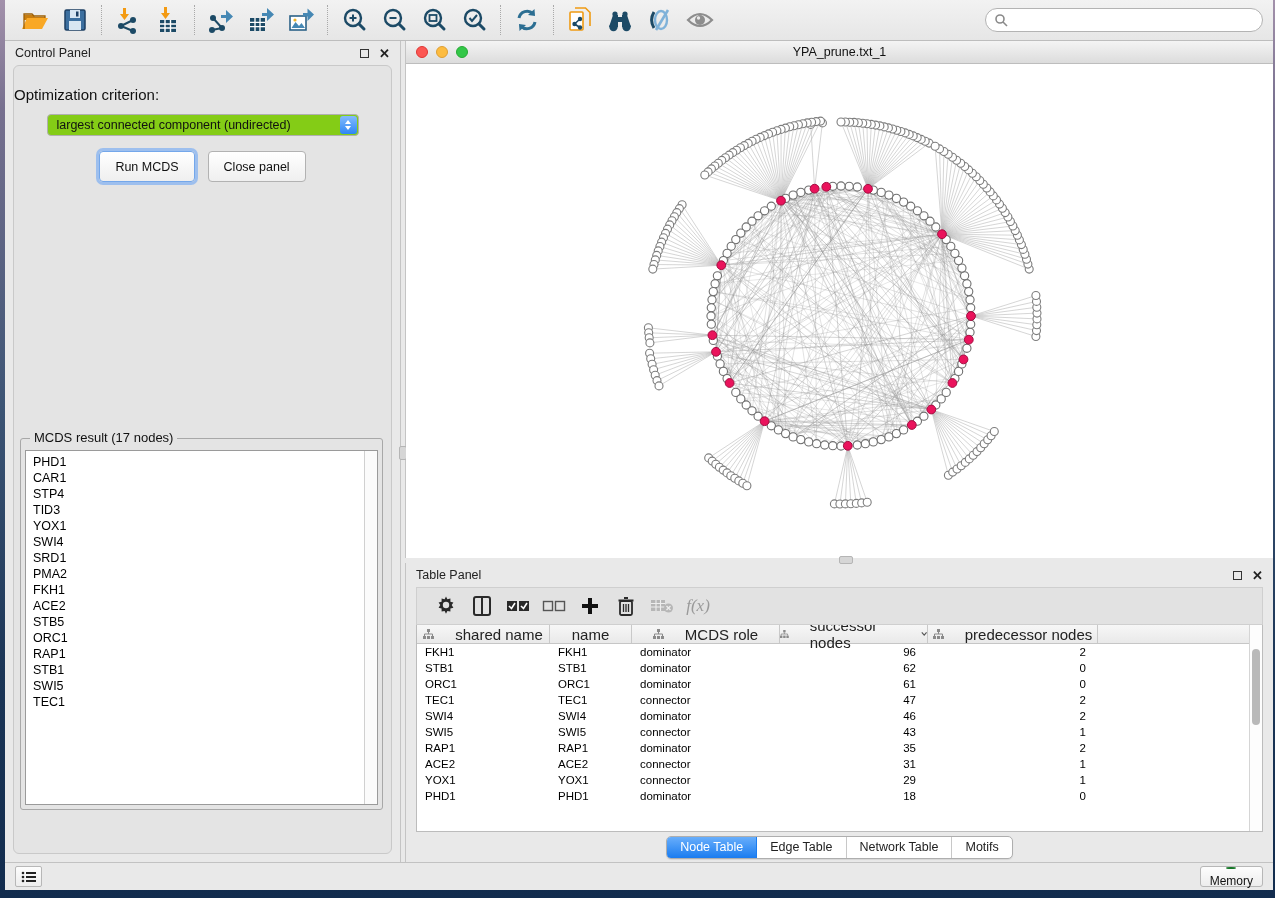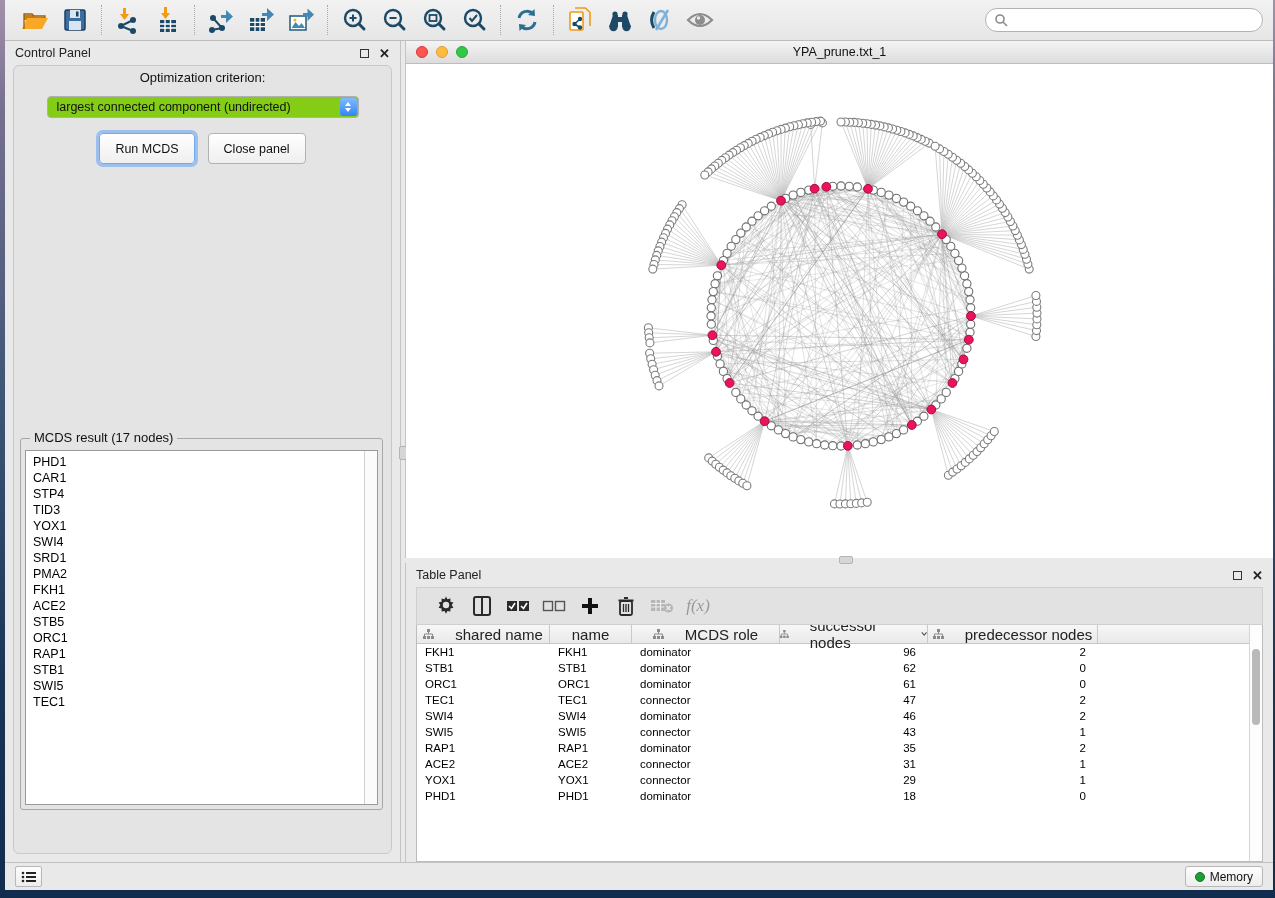--- a/index.html
+++ b/index.html
@@ -34,21 +34,21 @@
   .seg { display:inline-flex; border:1px solid #aeaeae; border-radius:5px; background:#fff;
     overflow:hidden; height:23px; font-size:12.5px; color:#222;
     box-shadow:0 1px 1px rgba(0,0,0,.08); }
   .seg > div { padding:0 13px; display:flex; align-items:center; border-right:1px solid #c8c8c8; }
   .seg > div:last-child { border-right:none; }
   .seg > div.sel { background:linear-gradient(#68aefb,#1a7cf0); color:#fff; border-right-color:#1a7cf0; }
 
   .cp-tabs { display:flex; justify-content:center; padding:3px 0 4px; flex:0 0 auto; }
   .cp-card { flex:1; margin:0 8px 8px 8px; background:#e4e4e4; border:1px solid #c9c9c9;
     border-radius:6px; position:relative; }
-  .opt-label { text-align:center; margin-top:4px; font-size:13px; color:#111; }
+  .opt-label { margin-top:20px; font-size:15px; color:#111; }
   .dropdown { width:312px; height:22px; margin:11px auto 0; background:#84cc16; border:1px solid #b0b0b0;
     border-radius:4px; position:relative; display:flex; align-items:center; font-size:12.5px;
     padding:0 24px 0 9px; color:#111; }
   .stepper { position:absolute; right:1px; top:1px; bottom:1px; width:17px; border-radius:3px;
     background:linear-gradient(#83bbfc,#2f86f4); display:flex; flex-direction:column;
     align-items:center; justify-content:center; gap:2px; }
   .stepper .up { width:0; height:0; border-left:3.5px solid transparent; border-right:3.5px solid transparent; border-bottom:4px solid #fff; }
   .stepper .dn { width:0; height:0; border-left:3.5px solid transparent; border-right:3.5px solid transparent; border-top:4px solid #fff; }
   .btn-row { display:flex; justify-content:center; gap:13px; margin-top:15px; }
   .btn { background:linear-gradient(#ffffff,#efefef); border:1px solid #b2b2b2; border-radius:4px;
@@ -113,21 +113,21 @@
 
   .tp-tabs { height:30px; flex:0 0 30px; display:flex; justify-content:center; align-items:center; }
 
   
   .statusbar { height:28px; flex:0 0 28px; background:#e9e9e9; border-top:1px solid #c2c2c2;
     display:flex; align-items:center; padding:0 10px; }
   .stat-left-btn { width:27px; height:21px; background:linear-gradient(#fdfdfd,#ededed);
     border:1px solid #b7b7b7; border-radius:2px; display:flex; align-items:center; justify-content:center; }
   .memory-btn { margin-left:auto; height:21px; background:linear-gradient(#fdfdfd,#ededed);
     border:1px solid #b7b7b7; border-radius:3px; display:flex; align-items:center; gap:5px;
-    padding:0 9px; font-size:12px; color:#111; }
+    padding:0 9px; font-size:12px; color:#111;flex-direction:column; }
   .memdot { width:10px; height:10px; border-radius:50%; background:#1d9e33; border:1px solid #157527; }
 </style>
 </head>
 <body>
 
 <div class="app">
 
   <div class="toolbar">
     <div class="tbtn">
       <svg width="28" height="28" viewBox="0 0 28 28">
@@ -1251,20 +1251,28 @@
                 <div class="td" style="width: 148px;">dominator</div>
                 <div class="td num" style="width: 148px;">18</div>
                 <div class="td num" style="width: 170px;">0</div>
               </div>
             </div>
           <div class="tbl-scroll">
               <div class="tbl-thumb"></div>
             </div>
         </div>
 
+        <div class="tp-tabs">
+          <div class="seg">
+            <div class="sel">Node Table</div>
+            <div>Edge Table</div>
+            <div>Network Table</div>
+            <div>Motifs</div>
+          </div>
+        </div>
       </div>
     </div>
   </div>
 
   <div class="statusbar">
     <div class="stat-left-btn">
       <svg width="16" height="12" viewBox="0 0 16 12">
           <circle cx="2" cy="2" r="1.3" fill="#222"></circle>
           <circle cx="2" cy="6" r="1.3" fill="#222"></circle>
           <circle cx="2" cy="10" r="1.3" fill="#222"></circle>

